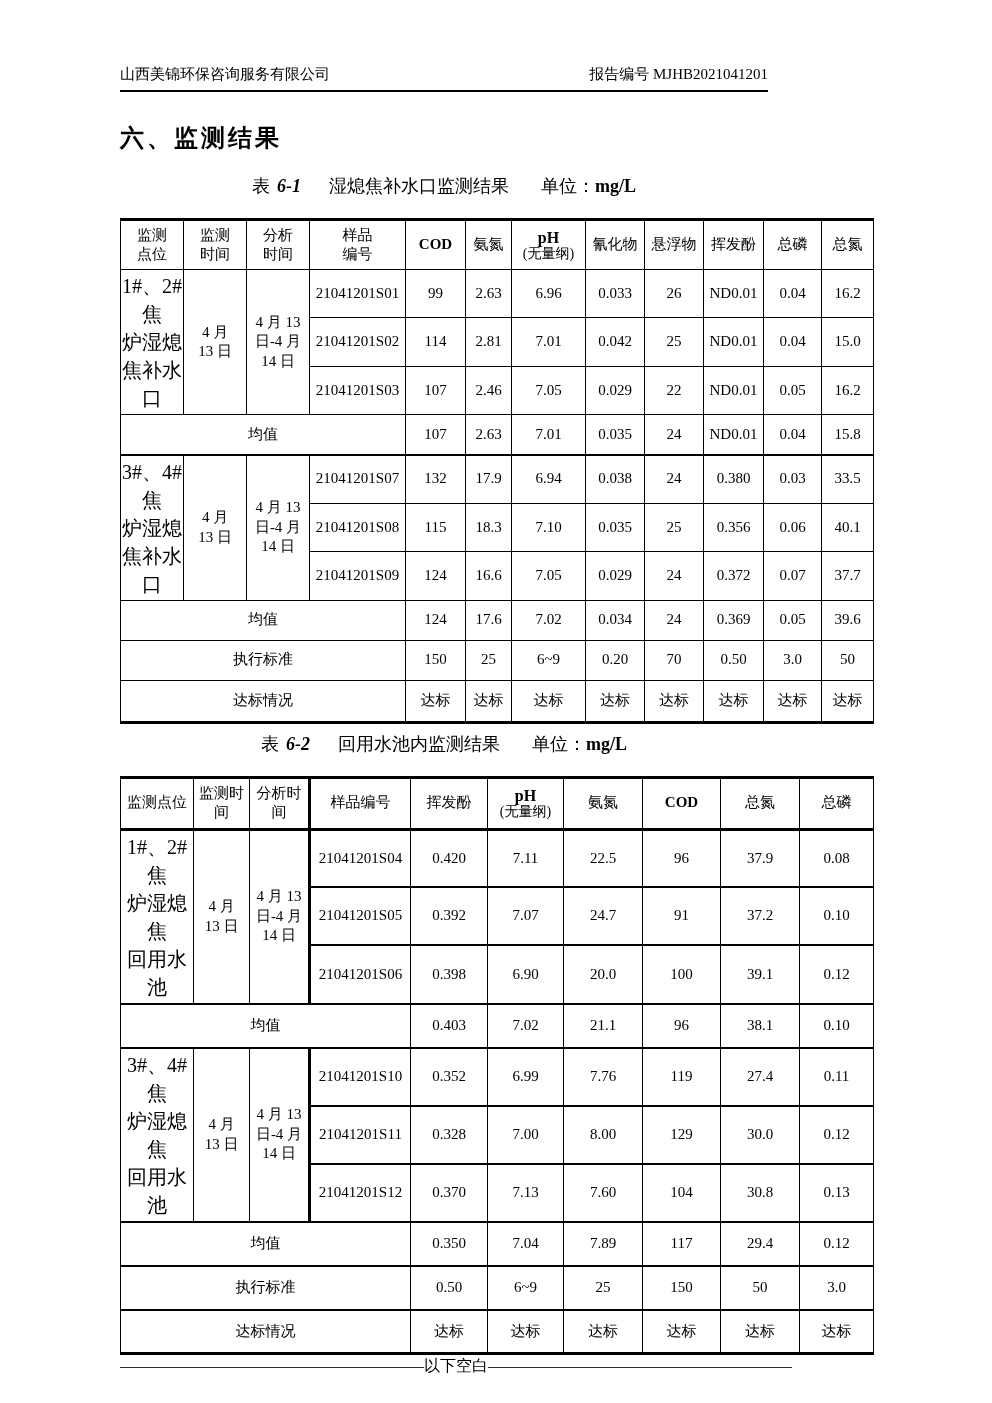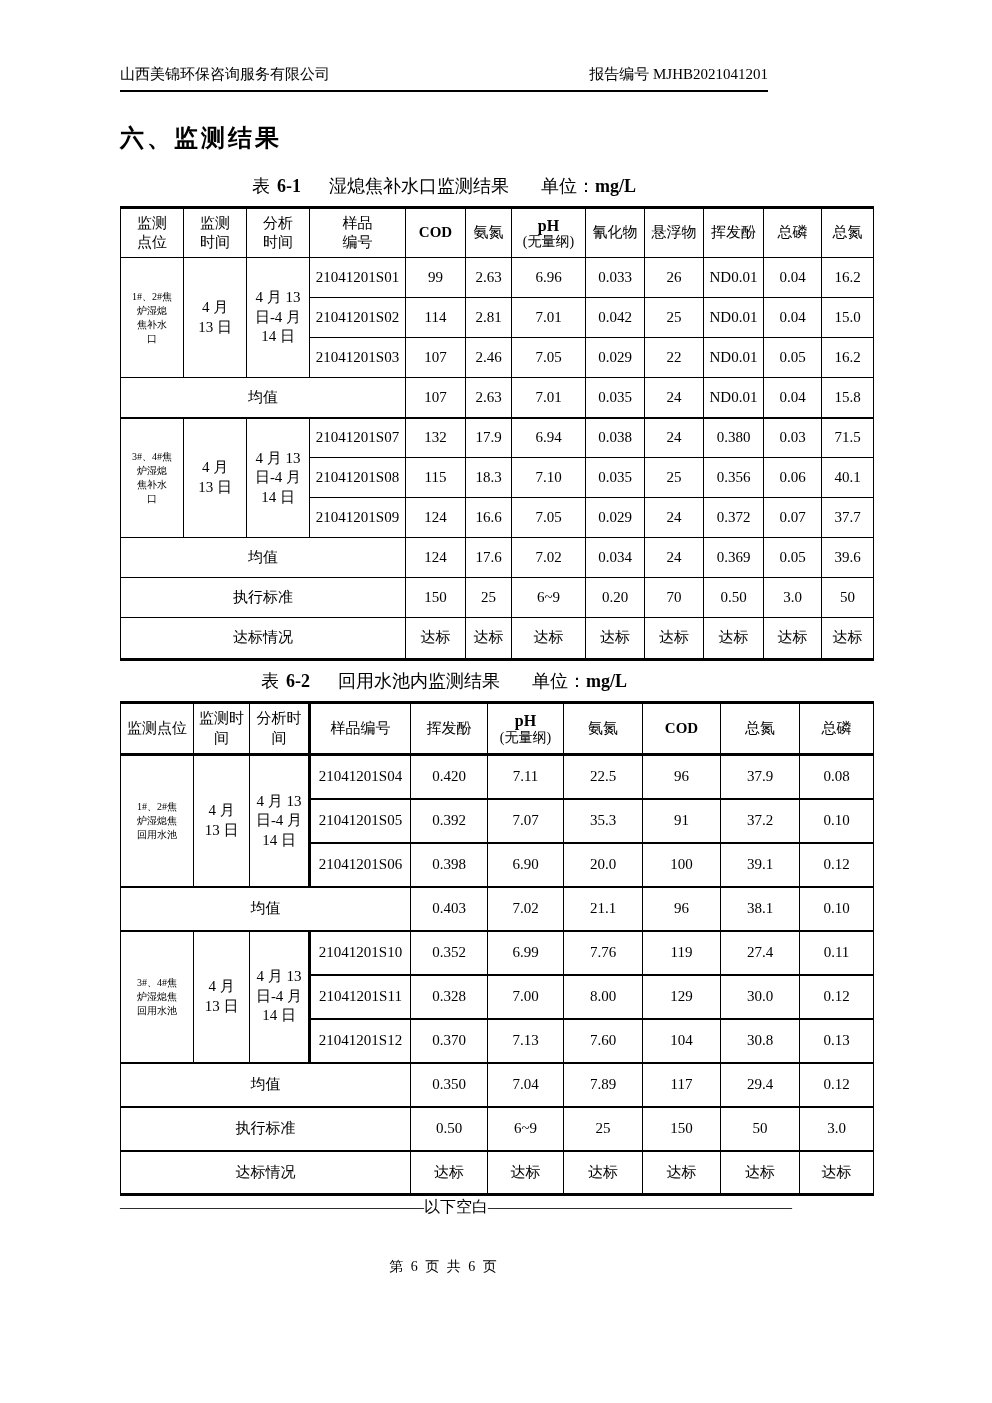--- a/index.html
+++ b/index.html
@@ -3,38 +3,38 @@
 <meta charset="utf-8">
 <style>
   html,body{margin:0;padding:0;background:#fff;}
   body{width:992px;height:1403px;color:#000;font-family:"Liberation Serif","DejaVu Serif",serif;}
   .page{box-sizing:border-box;width:887px;height:1403px;padding:64px 119px 0 120px;background:#fff;}
   .doc-header{display:flex;justify-content:space-between;align-items:flex-end;font-size:15px;line-height:20px;}
   .header-rule{border-bottom:2.5px solid #000;margin-top:6px;}
   .section-title{font-size:24px;font-weight:bold;margin:30px 0 0 0;letter-spacing:3px;}
   .intro{font-size:19px;margin:34px 0 0 0;text-indent:2em;}
   .caption{text-align:center;font-size:18px;margin-top:20px;white-space:nowrap;}
-  .cap-num{font-weight:bold;margin:0 28px 0 7px;}
+  .cap-num{font-weight:bold;margin:0 28px 0 7px;font-style:italic;}
   .cap-unit-label{margin-left:32px;}
   .cap-unit-value{font-weight:bold;}
-  table.t{border-collapse:collapse;table-layout:fixed;width:753px;margin-top:8px;}
+  table.t{border-collapse:collapse;table-layout:fixed;width:753px;margin-top:20px;}
   .t td{border:1px solid #000;text-align:center;vertical-align:middle;font-size:15px;line-height:1.3;padding:2px 1px;overflow:hidden;}
   .t1{border-top:3px solid #000;border-bottom:3.5px solid #000;}
   .t2{border-top:3px solid #000;border-bottom:3.5px solid #000;}
   .t2 td{border-top-width:2px;border-bottom-width:2px;}
   .t2 tr.thead-row td{border-bottom-width:3px;}
   .t2 td.bl3{border-left-width:3px;}
   .t1 tr{height:40px;}
   .t1 tr.thead-row{height:50px;}
   .t1 tr.comp{height:42px;}
   .t1 tr.g2start td{border-top-width:2px;}
   .t2 tr{height:44px;}
   .t2 tr.thead-row{height:52px;}
   .ml{white-space:pre-line;}
-  td.site{font-size:10px;line-height:1.4;}
+  td.site{font-size:20px;line-height:1.4;}
   .lat{font-weight:bold;font-size:16px;line-height:1.1;}
   .sub{font-size:14px;line-height:1.1;}
   .tbl2 .caption{margin-top:8px;}
   .blank-note{text-align:center;font-size:16px;margin-top:1px;letter-spacing:0;white-space:nowrap;}
   .page-num{text-align:center;font-size:14px;margin-top:40px;letter-spacing:2px;}
 </style>
 </head>
 <body>
 
 <div class="page">
@@ -152,21 +152,21 @@
 日-4 月
 14 日</td>
       <td>21041201S07</td>
       <td>132</td>
       <td>17.9</td>
       <td>6.94</td>
       <td>0.038</td>
       <td>24</td>
       <td>0.380</td>
       <td>0.03</td>
-      <td>71.5</td>
+      <td>33.5</td>
     </tr>
     <tr>
       <td>21041201S08</td>
       <td>115</td>
       <td>18.3</td>
       <td>7.10</td>
       <td>0.035</td>
       <td>25</td>
       <td>0.356</td>
       <td>0.06</td>
@@ -270,21 +270,21 @@
       <td>7.11</td>
       <td>22.5</td>
       <td>96</td>
       <td>37.9</td>
       <td>0.08</td>
     </tr>
     <tr>
       <td class="bl3">21041201S05</td>
       <td>0.392</td>
       <td>7.07</td>
-      <td>35.3</td>
+      <td>24.7</td>
       <td>91</td>
       <td>37.2</td>
       <td>0.10</td>
     </tr>
     <tr>
       <td class="bl3">21041201S06</td>
       <td>0.398</td>
       <td>6.90</td>
       <td>20.0</td>
       <td>100</td>

